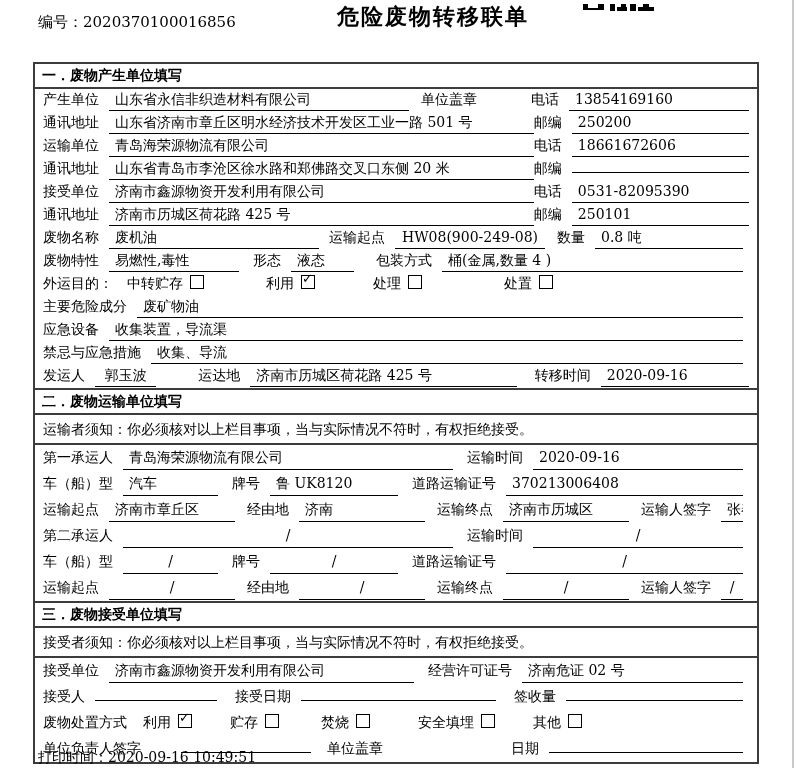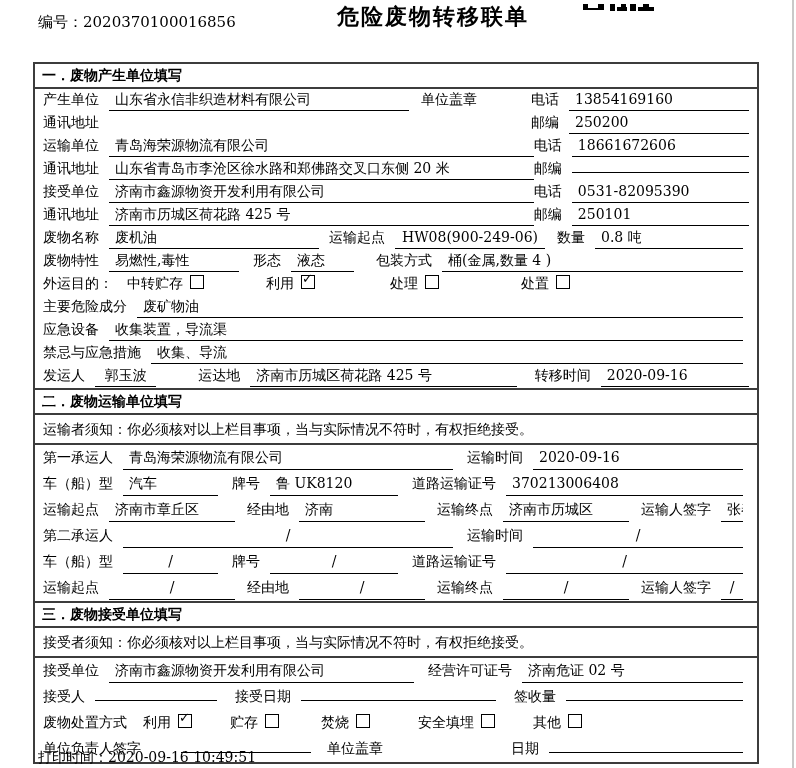--- a/index.html
+++ b/index.html
@@ -64,20 +64,21 @@
     <div class="row">
       <span class="lbl">产生单位</span>
       <span class="v" style="width:300px">山东省永信非织造材料有限公司</span>
       <span class="lbl" style="margin-left:12px">单位盖章</span>
       <span class="lbl ml-auto">电话</span>
       <span class="v" style="width:180px">13854169160</span>
     </div>
 
     <div class="row">
       <span class="lbl">通讯地址</span>
+      <span class="v" style="width:432px">山东省济南市章丘区明水经济技术开发区工业一路 501 号</span>
       <span class="lbl ml-auto">邮编</span>
       <span class="v" style="width:180px">250200</span>
     </div>
 
     <div class="row">
       <span class="lbl">运输单位</span>
       <span class="v" style="width:432px">青岛海荣源物流有限公司</span>
       <span class="lbl ml-auto">电话</span>
       <span class="v" style="width:180px">18661672606</span>
     </div>
@@ -100,21 +101,21 @@
       <span class="lbl">通讯地址</span>
       <span class="v" style="width:432px">济南市历城区荷花路 425 号</span>
       <span class="lbl ml-auto">邮编</span>
       <span class="v" style="width:180px">250101</span>
     </div>
 
     <div class="row">
       <span class="lbl">废物名称</span>
       <span class="v" style="width:210px">废机油</span>
       <span class="lbl" style="margin-left:10px">运输起点</span>
-      <span class="v vc" style="width:150px">HW08(900-249-06)</span>
+      <span class="v vc" style="width:150px">HW08(900-249-08)</span>
       <span class="lbl" style="margin-left:12px">数量</span>
       <span class="v grow">0.8 吨</span>
     </div>
 
     <div class="row">
       <span class="lbl">废物特性</span>
       <span class="v" style="width:130px">易燃性,毒性</span>
       <span class="lbl" style="margin-left:14px">形态</span>
       <span class="v" style="width:63px">液态</span>
       <span class="lbl" style="margin-left:22px">包装方式</span>
@@ -122,21 +123,21 @@
     </div>
 
     <div class="row">
       <span class="lbl">外运目的：</span>
       <span class="opt" style="margin-left:4px">
         <span>中转贮存</span><span class="cb"></span>
       </span>
       <span class="opt" style="margin-left:62px">
         <span>利用</span><span class="cb on"></span>
       </span>
-      <span class="opt" style="margin-left:75px">
+      <span class="opt" style="margin-left:58px">
         <span>处理</span><span class="cb"></span>
       </span>
       <span class="opt" style="margin-left:82px">
         <span>处置</span><span class="cb"></span>
       </span>
     </div>
 
     <div class="row">
       <span class="lbl">主要危险成分</span>
       <span class="v grow">废矿物油</span>

